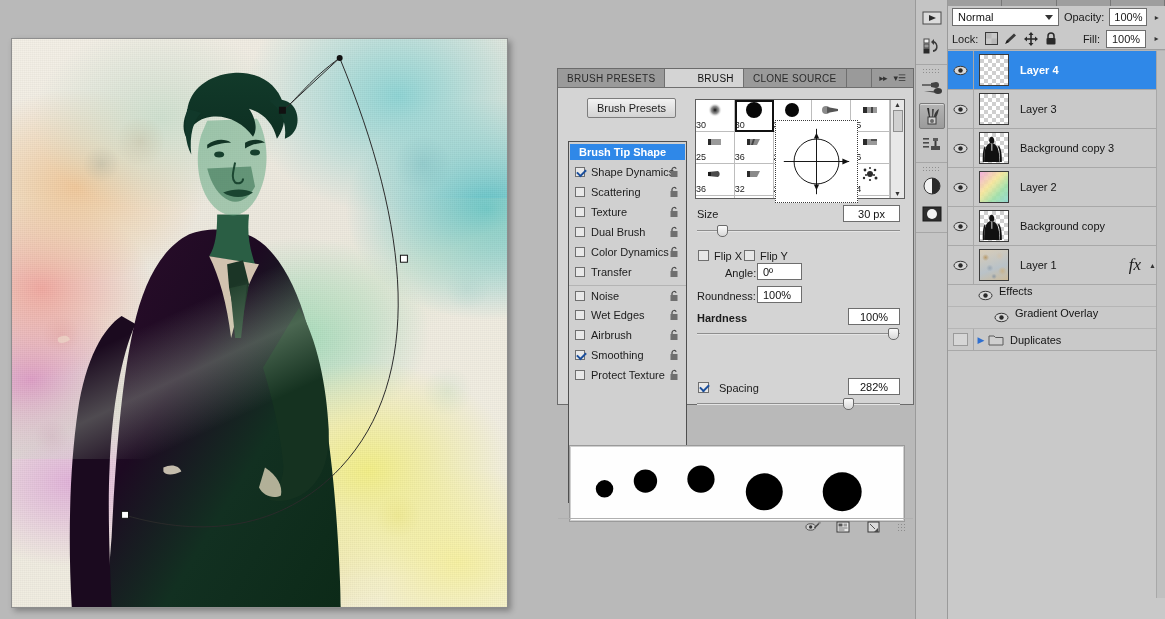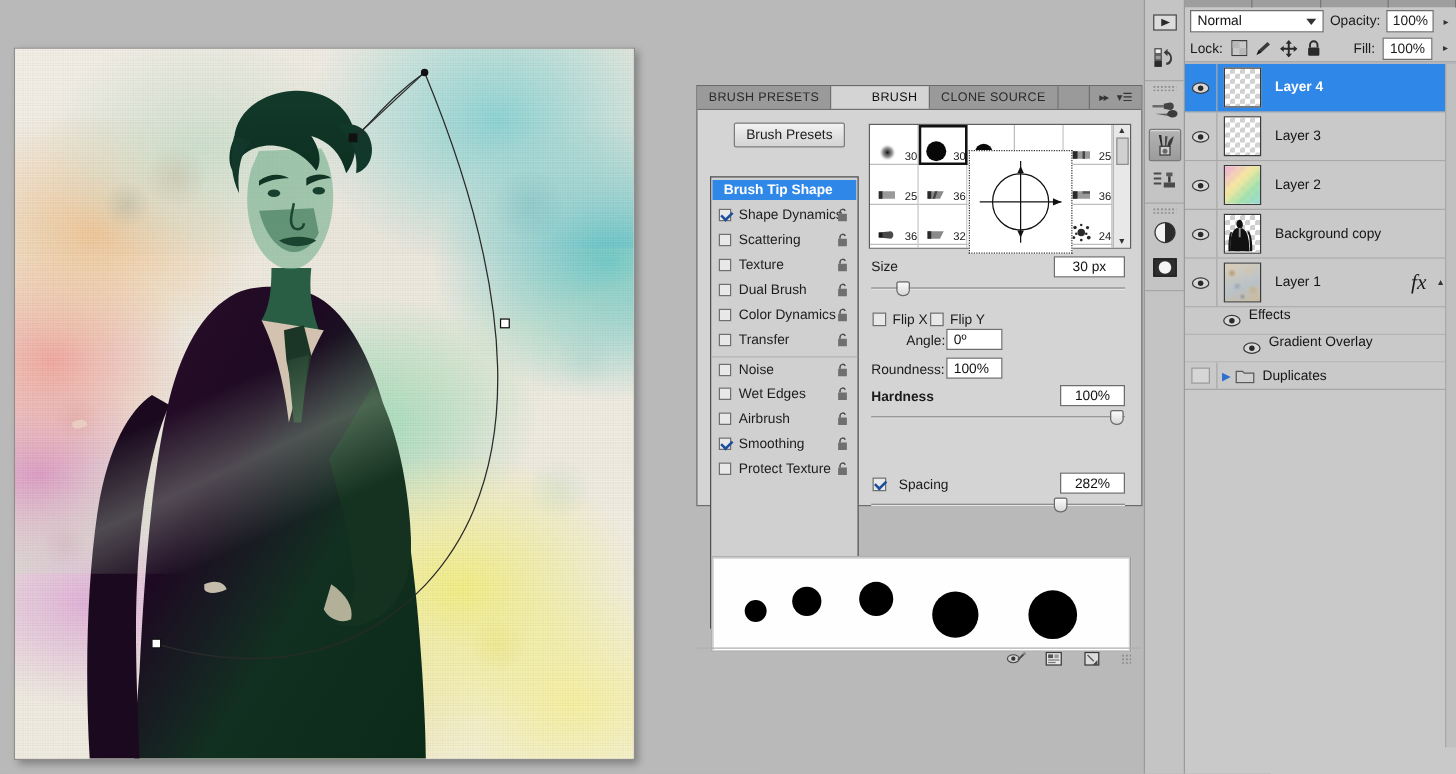--- a/index.html
+++ b/index.html
@@ -152,21 +152,21 @@
     display: flex;
   }
   .preset-grid {
     flex: 1; display: grid;
     grid-template-columns: repeat(5, 1fr);
     grid-auto-rows: 32px;
     overflow: hidden;
   }
   .pcell {
     border-right: 1px solid #bdbdbd; border-bottom: 1px solid #bdbdbd;
-    display: flex; align-items: flex-end; justify-content: flex-end;
+    display: flex; flex-direction: column; align-items: flex-start; justify-content: flex-end;
     padding-bottom: 1px; position: relative; cursor: default;
     background: #fff;
   }
   .pcell.sel { outline: 2px solid #111; outline-offset: -2px; z-index: 2; }
   .pcell .tip { flex: 1; display: flex; align-items: center; justify-content: center; width: 100%; }
   .pcell .num { font-size: 9px; color: #222; line-height: 10px; }
   .grid-scroll {
     width: 14px; background: #e8e8e8; border-left: 1px solid #a8a8a8;
     display: flex; flex-direction: column; align-items: center; justify-content: space-between;
     padding: 1px 0;
@@ -958,20 +958,41 @@
             </svg>
         </span>
         <span class="thumb-cell">
           <span class="lthumb">
               <span class="checker"></span>
             </span>
         </span>
         <span class="layer-name">Layer 3</span>
       </div>
 
+      <div class="layer-row">
+        <span class="eye-cell">
+          <svg class="eye" viewBox="0 0 15 11">
+              <ellipse cx="7.5" cy="5.5" rx="6.5" ry="4.2" fill="#d8d8d8" stroke="#3a3a3a" stroke-width="1"></ellipse>
+              <circle cx="7.5" cy="5.5" r="2.2" fill="#2a2a2a"></circle>
+            </svg>
+        </span>
+        <span class="thumb-cell">
+          <span class="lthumb">
+            <span class="checker"></span>
+            <svg viewBox="0 0 30 32" style="position:absolute;inset:0;width:100%;height:100%">
+              <path d="M12 4 C10 5 9.5 7 10 9 C10.5 11 12 12 13.5 11.6 C15 11 15.6 9 15.2 7 C14.8 5 13.5 3.6 12 4 Z" fill="#111"></path>
+              <path d="M10 11 C7 12.5 5.5 16 5 21 C4.6 25 4.6 29 4.6 31 L21 31 C21 28 20.6 23 19.8 19 C19 15 17 12.4 15 11.4 Z" fill="#111"></path>
+              <path d="M5 14 C3.4 17 2.8 23 3 31 L5 31 C4.8 24 5 18 6 15 Z" fill="#111"></path>
+              <path d="M19 14 C21 17 21.6 23 21.4 31 L23.4 31 C23.6 23 22.6 17 20.6 14 Z" fill="#111"></path>
+              <rect x="11.8" y="11" width="1.6" height="8" fill="#fff" opacity=".55"></rect>
+            </svg>
+          </span>
+        </span>
+        <span class="layer-name">Background copy 3</span>
+      </div>
 
       <div class="layer-row">
         <span class="eye-cell">
           <svg class="eye" viewBox="0 0 15 11">
               <ellipse cx="7.5" cy="5.5" rx="6.5" ry="4.2" fill="#d8d8d8" stroke="#3a3a3a" stroke-width="1"></ellipse>
               <circle cx="7.5" cy="5.5" r="2.2" fill="#2a2a2a"></circle>
             </svg>
         </span>
         <span class="thumb-cell">
           <span class="lthumb">

